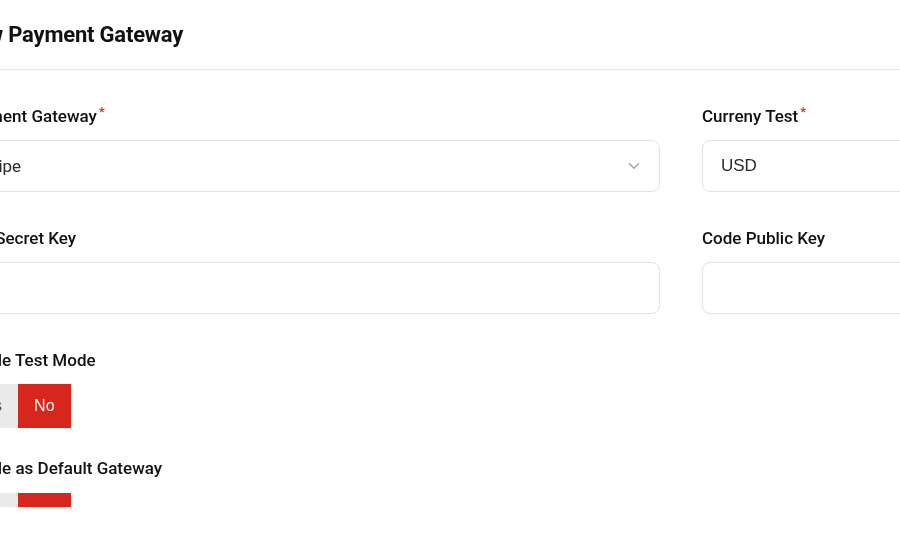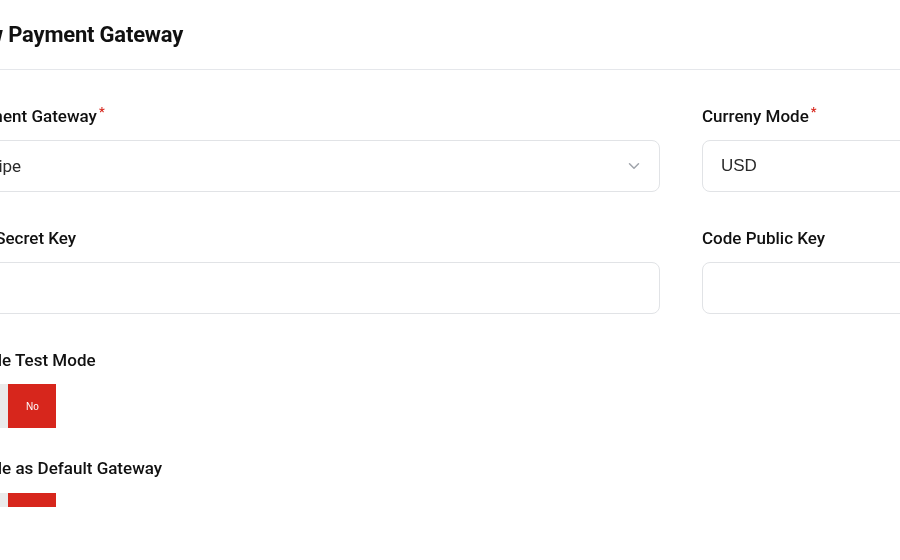--- a/index.html
+++ b/index.html
@@ -87,21 +87,21 @@
     background: transparent;
   }
   .segmented {
     display: inline-flex;
   }
   .seg-btn {
     height: 44px;
     min-width: 48px;
     padding: 0 16px;
     border: none;
-    font-size: 10px;
+    font-size: 16px;
     cursor: pointer;
     display: flex;
     align-items: center;
     justify-content: center;
   }
   .seg-off {
     background: #eaeaea;
     color: #555;
   }
   .seg-on {
@@ -133,21 +133,21 @@
       </div>
       <div class="control select">
         <span>Stripe</span>
         <svg class="chevron" viewBox="0 0 24 24" fill="none" stroke="currentColor" stroke-width="2" stroke-linecap="round" stroke-linejoin="round">
             <polyline points="6 9 12 15 18 9"></polyline>
           </svg>
       </div>
     </div>
     <div class="col-right">
       <div class="field-label">
-        <span>Curreny Mode</span>
+        <span>Curreny Test</span>
         <span class="req">*</span>
       </div>
       <div class="control">
         <input class="textbox" type="text" value="USD" style="">
       </div>
     </div>
   </div>
 
   <div class="row">
     <div class="col-left">

